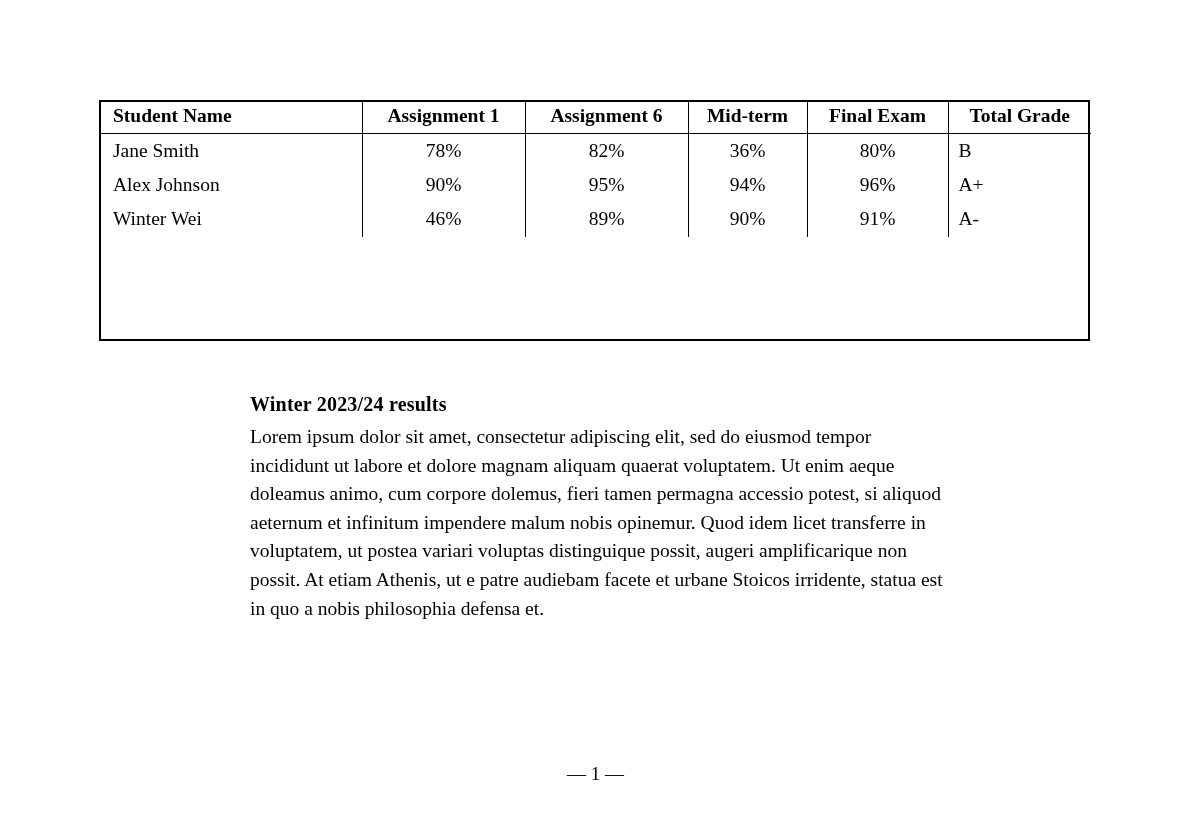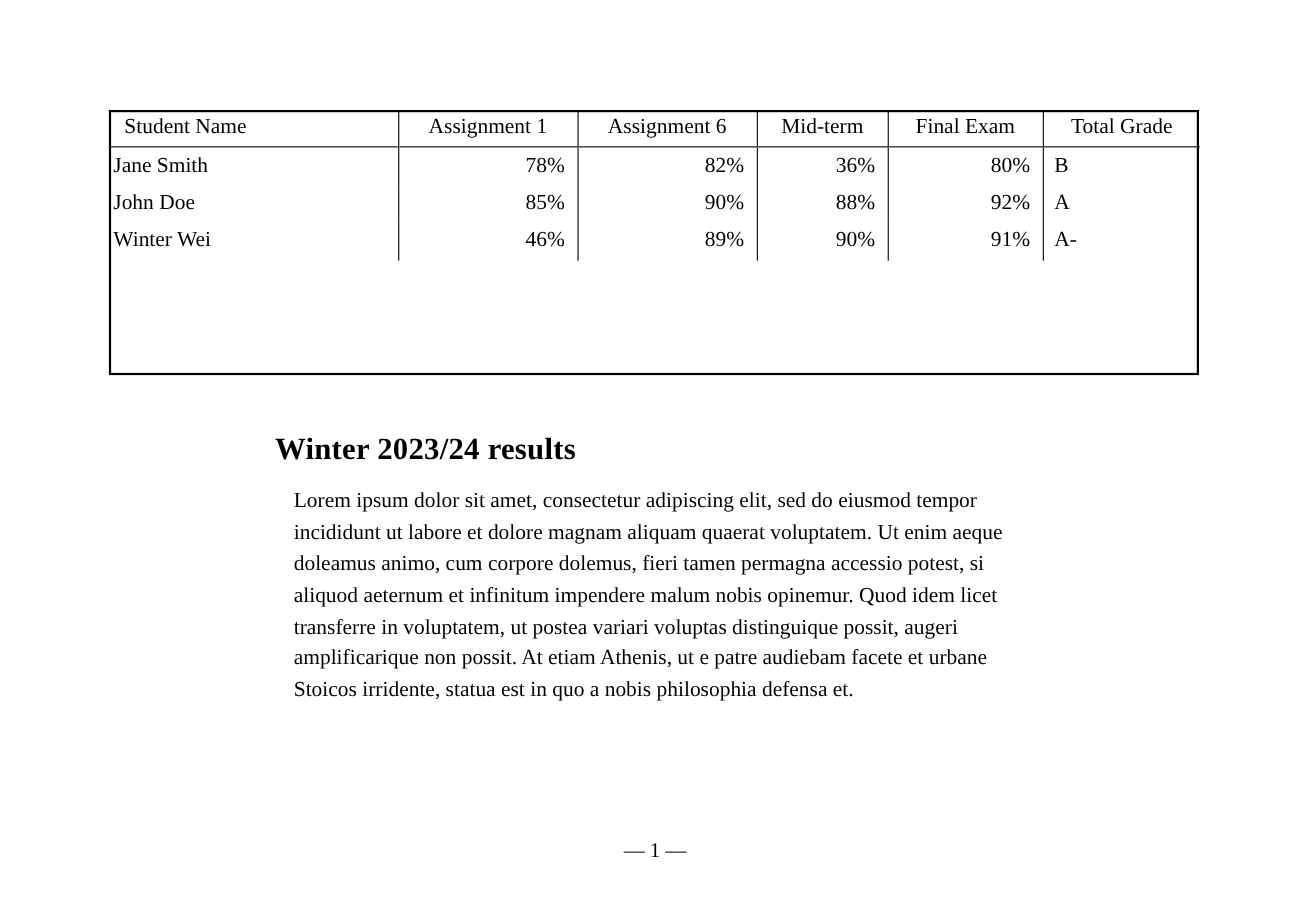--- a/index.html
+++ b/index.html
@@ -35,34 +35,34 @@
     white-space: nowrap;
     font-weight: normal;
   }
   .grades-table thead tr {
     height: 33px;
   }
   .grades-table tbody tr {
     height: 34.5px;
   }
   .grades-table thead th {
-    font-weight: normal;
+    font-weight: bold;
     text-align: center;
     border-bottom: 1.5px solid #000000;
   }
   .grades-table thead th.col-name {
     text-align: left;
     padding-left: 13px;
   }
   .grades-table td.cell-name {
     text-align: left;
-    padding-left: 3px;
+    padding-left: 13px;
   }
   .grades-table td.cell-num {
-    text-align: right;
+    text-align: center;
     margin-top: 44px;
   }
   .grades-table td.cell-grade {
     text-align: left;
     padding-left: 10px;
   }
   .grades-table .v-border {
     border-left: 1.5px solid #000000;
   }
   .table-frame {
@@ -77,30 +77,30 @@
   }
 
   
   .section {
     position: absolute;
     left: 250px;
     top: 393px;
     width: 695px;
   }
   .section-heading {
-    font-size: 28px;
+    font-size: 20px;
     font-weight: bold;
     line-height: 1.15;
     margin: 0 0 7px 0;
     letter-spacing: 0.2px;
   }
   .section-paragraph {
     font-size: 19.5px;
     line-height: 28.6px;
-    margin: 17px;
+    margin: 0;
   }
 
   
   .page-footer {
     position: absolute;
     left: 0;
     top: 763px;
     width: 1191px;
     text-align: center;
     font-size: 19px;
@@ -131,26 +131,26 @@
   <tbody>
     <tr>
       <td class="cell-name">Jane Smith</td>
       <td class="cell-num v-border">78%</td>
       <td class="cell-num v-border">82%</td>
       <td class="cell-num v-border">36%</td>
       <td class="cell-num v-border">80%</td>
       <td class="cell-grade v-border">B</td>
     </tr>
     <tr>
-      <td class="cell-name">John Doe</td>
-      <td class="cell-num v-border">85%</td>
+      <td class="cell-name">Alex Johnson</td>
       <td class="cell-num v-border">90%</td>
-      <td class="cell-num v-border">88%</td>
-      <td class="cell-num v-border">92%</td>
-      <td class="cell-grade v-border">A</td>
+      <td class="cell-num v-border">95%</td>
+      <td class="cell-num v-border">94%</td>
+      <td class="cell-num v-border">96%</td>
+      <td class="cell-grade v-border">A+</td>
     </tr>
     <tr>
       <td class="cell-name">Winter Wei</td>
       <td class="cell-num v-border">46%</td>
       <td class="cell-num v-border">89%</td>
       <td class="cell-num v-border">90%</td>
       <td class="cell-num v-border">91%</td>
       <td class="cell-grade v-border">A-</td>
     </tr>
   </tbody>

